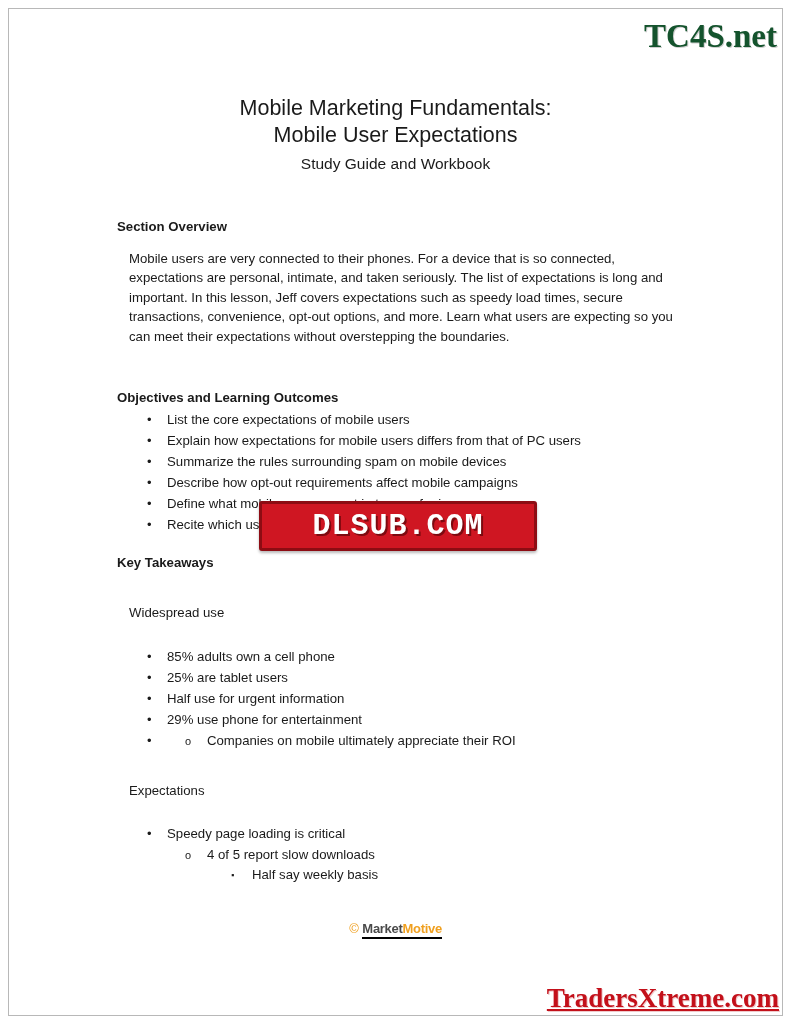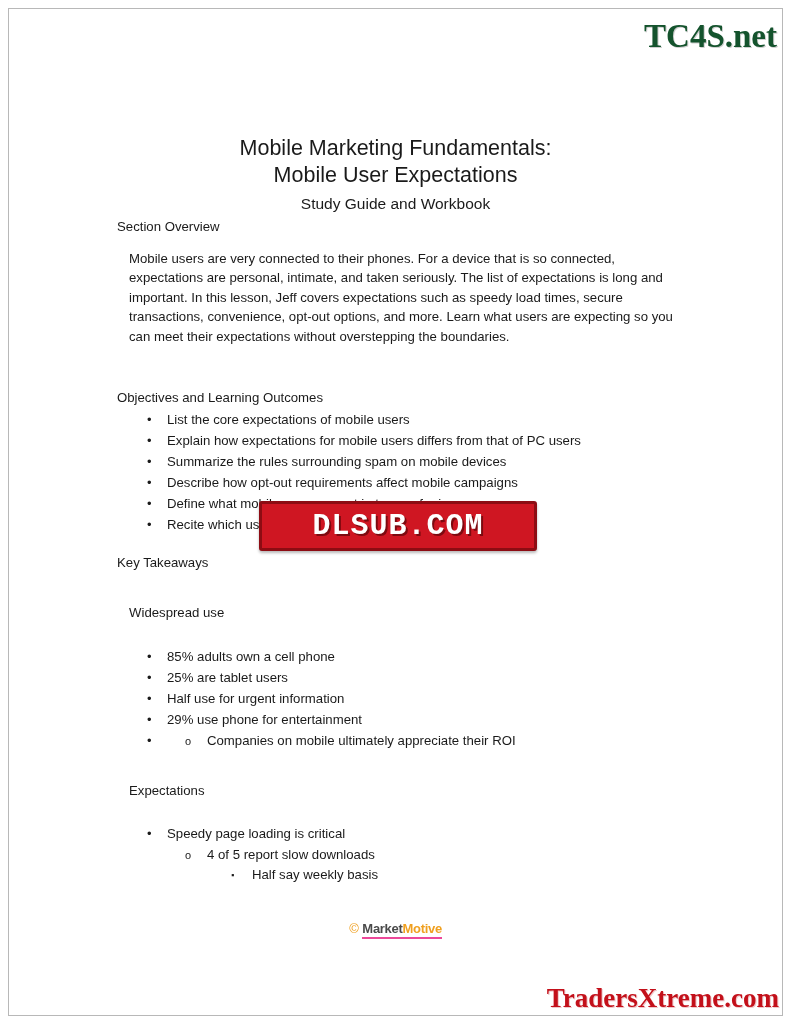--- a/index.html
+++ b/index.html
@@ -45,20 +45,21 @@
   
   .watermark-bottom {
     position: absolute;
     right: 12px;
     bottom: 10px;
     font-family: "Liberation Serif", serif;
     font-weight: bold;
     font-size: 27px;
     color: #c3101a;
     text-shadow: 1px 1px 0 #efc9cb;
+    text-decoration: underline;
   }
 
   
   .watermark-stamp {
     position: absolute;
     left: 250px;
     top: 492px;
     width: 272px;
     height: 44px;
     background: #cf1622;
@@ -86,21 +87,20 @@
     width: 100%;
     height: 100%;
   }
 
   .title-block {
     position: absolute;
     left: 0;
     top: 86px;
     width: 100%;
     text-align: center;
-    margin-top: 40px;
   }
   .title-line {
     font-size: 21.5px;
     line-height: 27px;
     color: #1a1a1a;
   }
   .subtitle-line {
     font-size: 15.5px;
     line-height: 24px;
     margin-top: 3px;
@@ -111,21 +111,21 @@
     position: absolute;
     left: 108px;
     top: 208px;
     width: 570px;
     font-size: 13.2px;
     line-height: 19.5px;
     color: #1a1a1a;
   }
 
   .h-sec {
-    font-weight: normal;
+    font-weight: bold;
     font-size: 13.2px;
     margin: 0 0 2px 0;
   }
   .para {
     margin: 12px;
     text-align: left;
   }
   .spacer-lg { height: 30px; }
   .spacer-md { height: 17px; }
   .spacer-sm { height: 10px; }
@@ -204,21 +204,21 @@
     color: #4a4a4a;
     letter-spacing: -0.3px;
   }
   .footer-logo .motive {
     font-weight: bold;
     color: #f0a020;
     letter-spacing: -0.3px;
   }
   .footer-logo .underline {
     display: inline-block;
-    border-bottom: 2px solid #ec4899;
+    border-bottom: 2px solid #000000;
     padding-bottom: 1px;
   }
 </style>
 </head>
 <body>
 
 <div class="page">
 
   <div class="doc">
 

